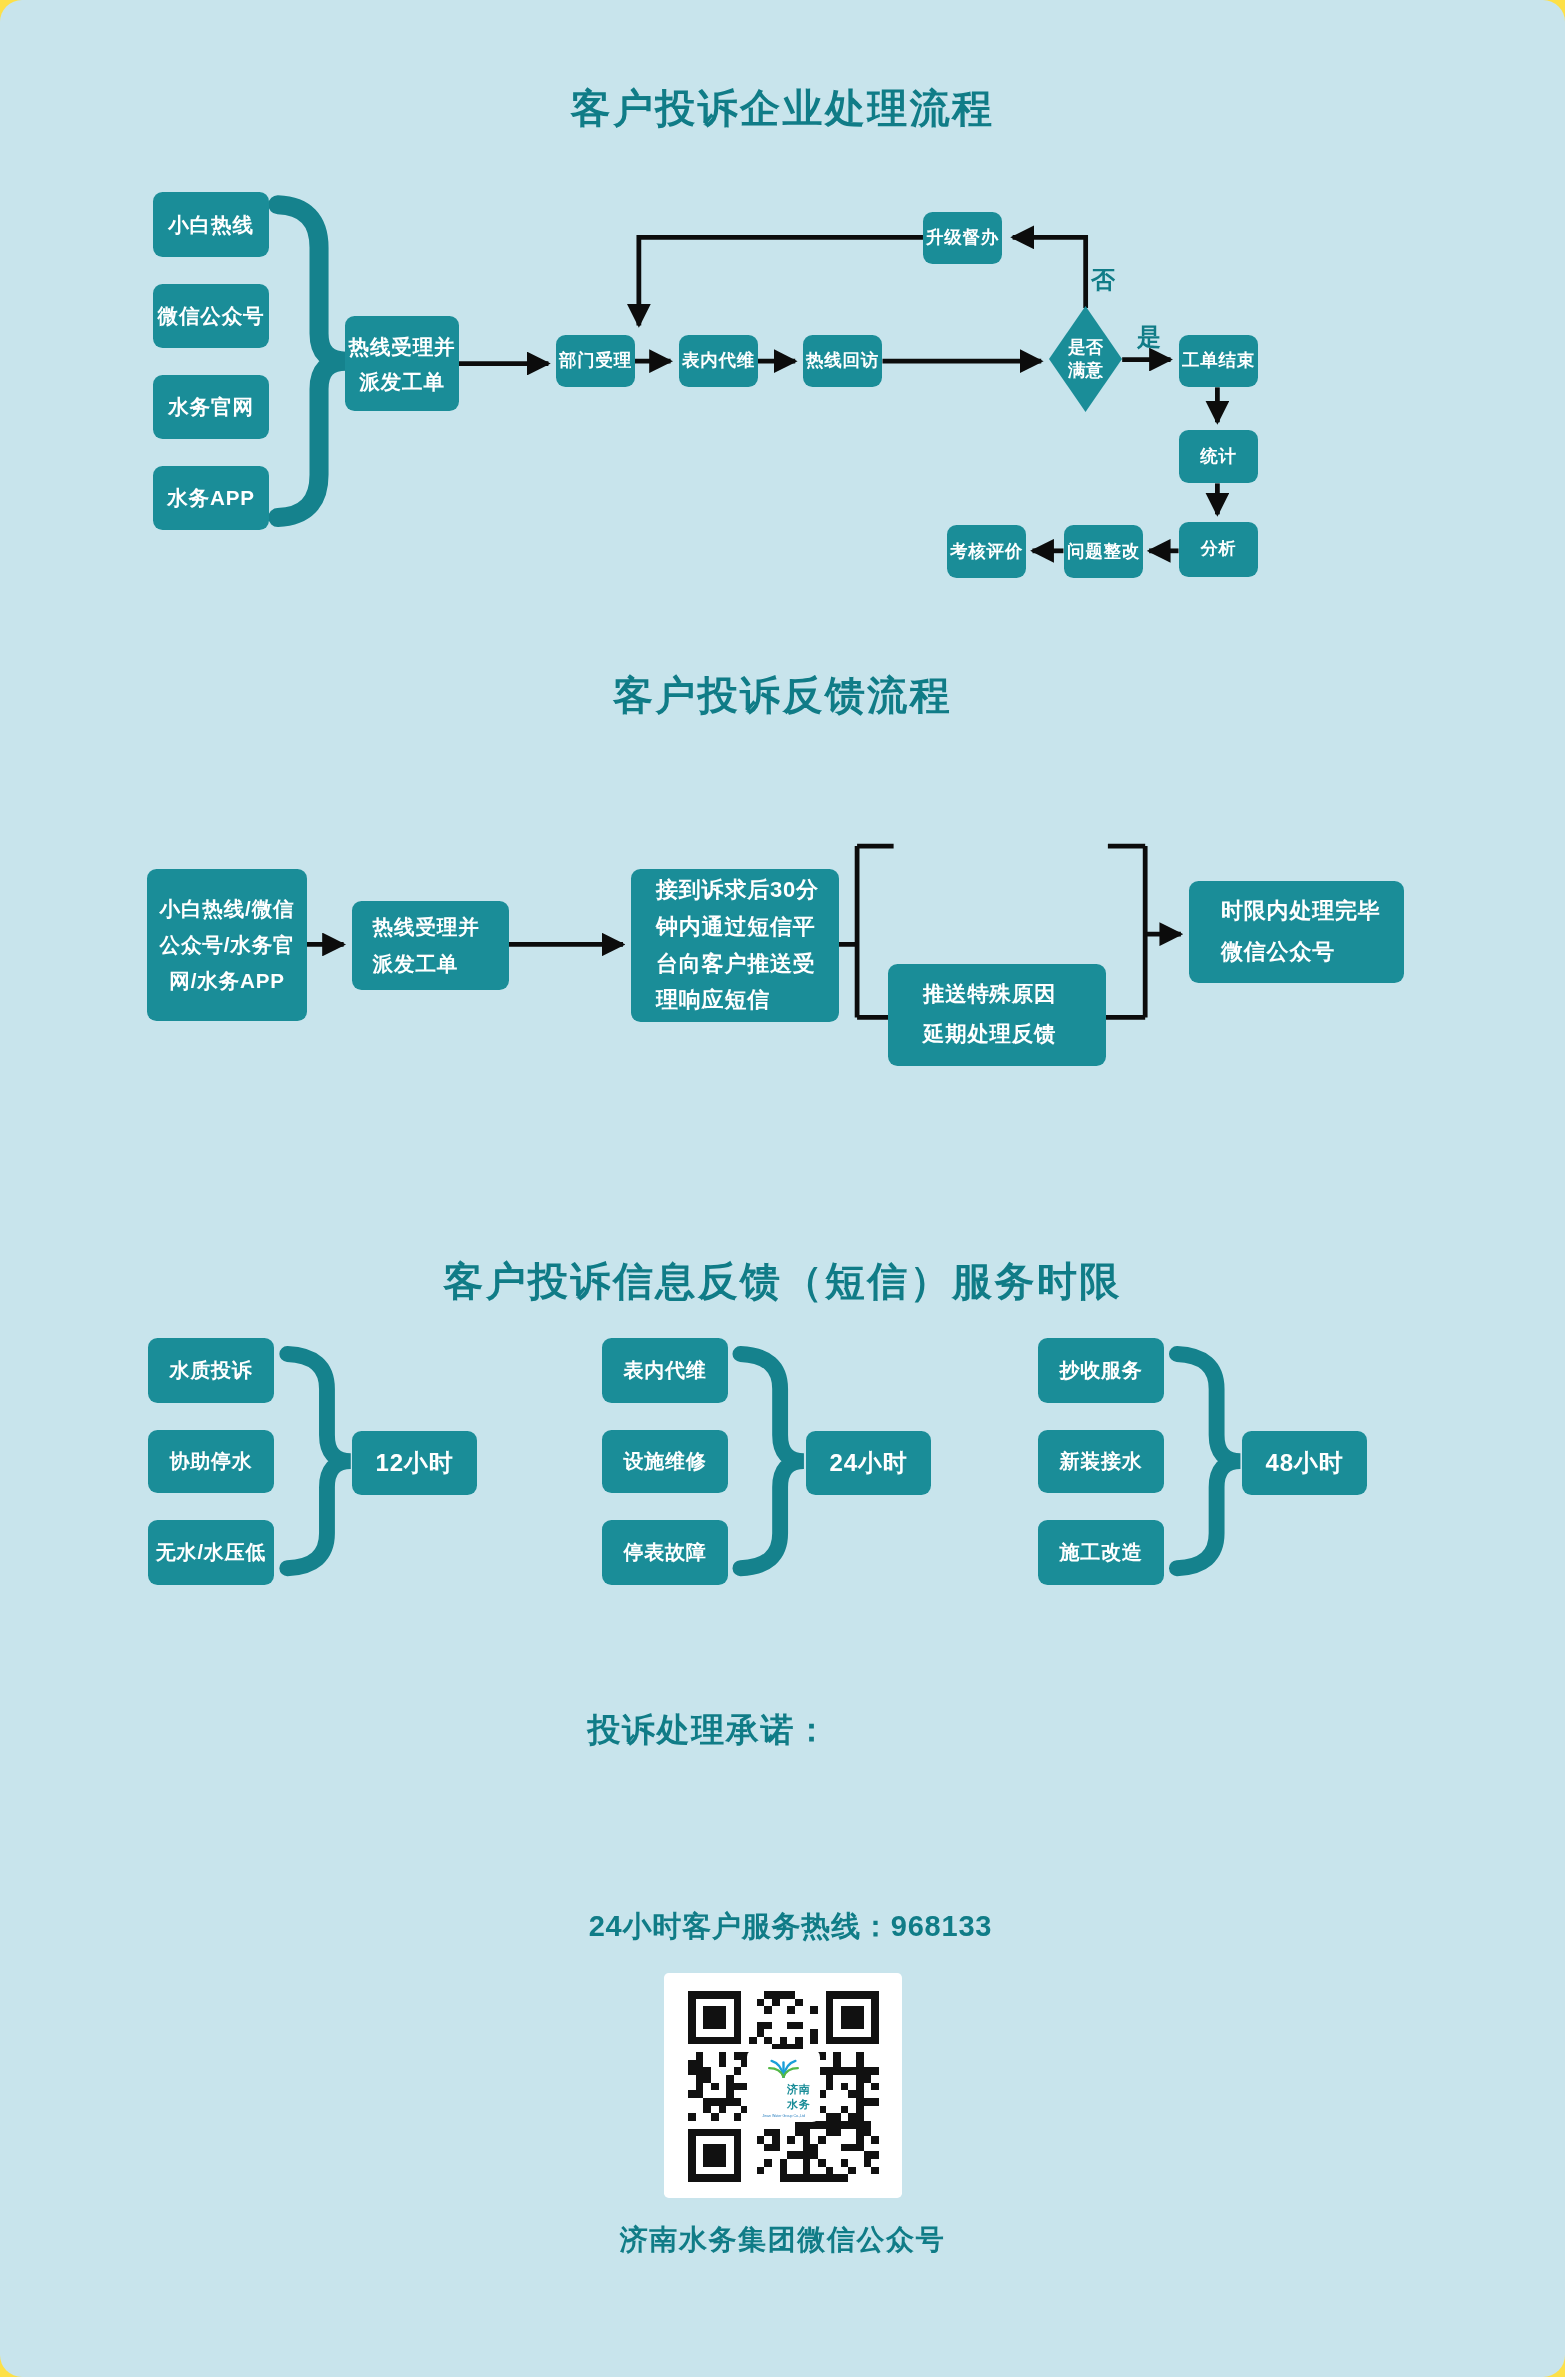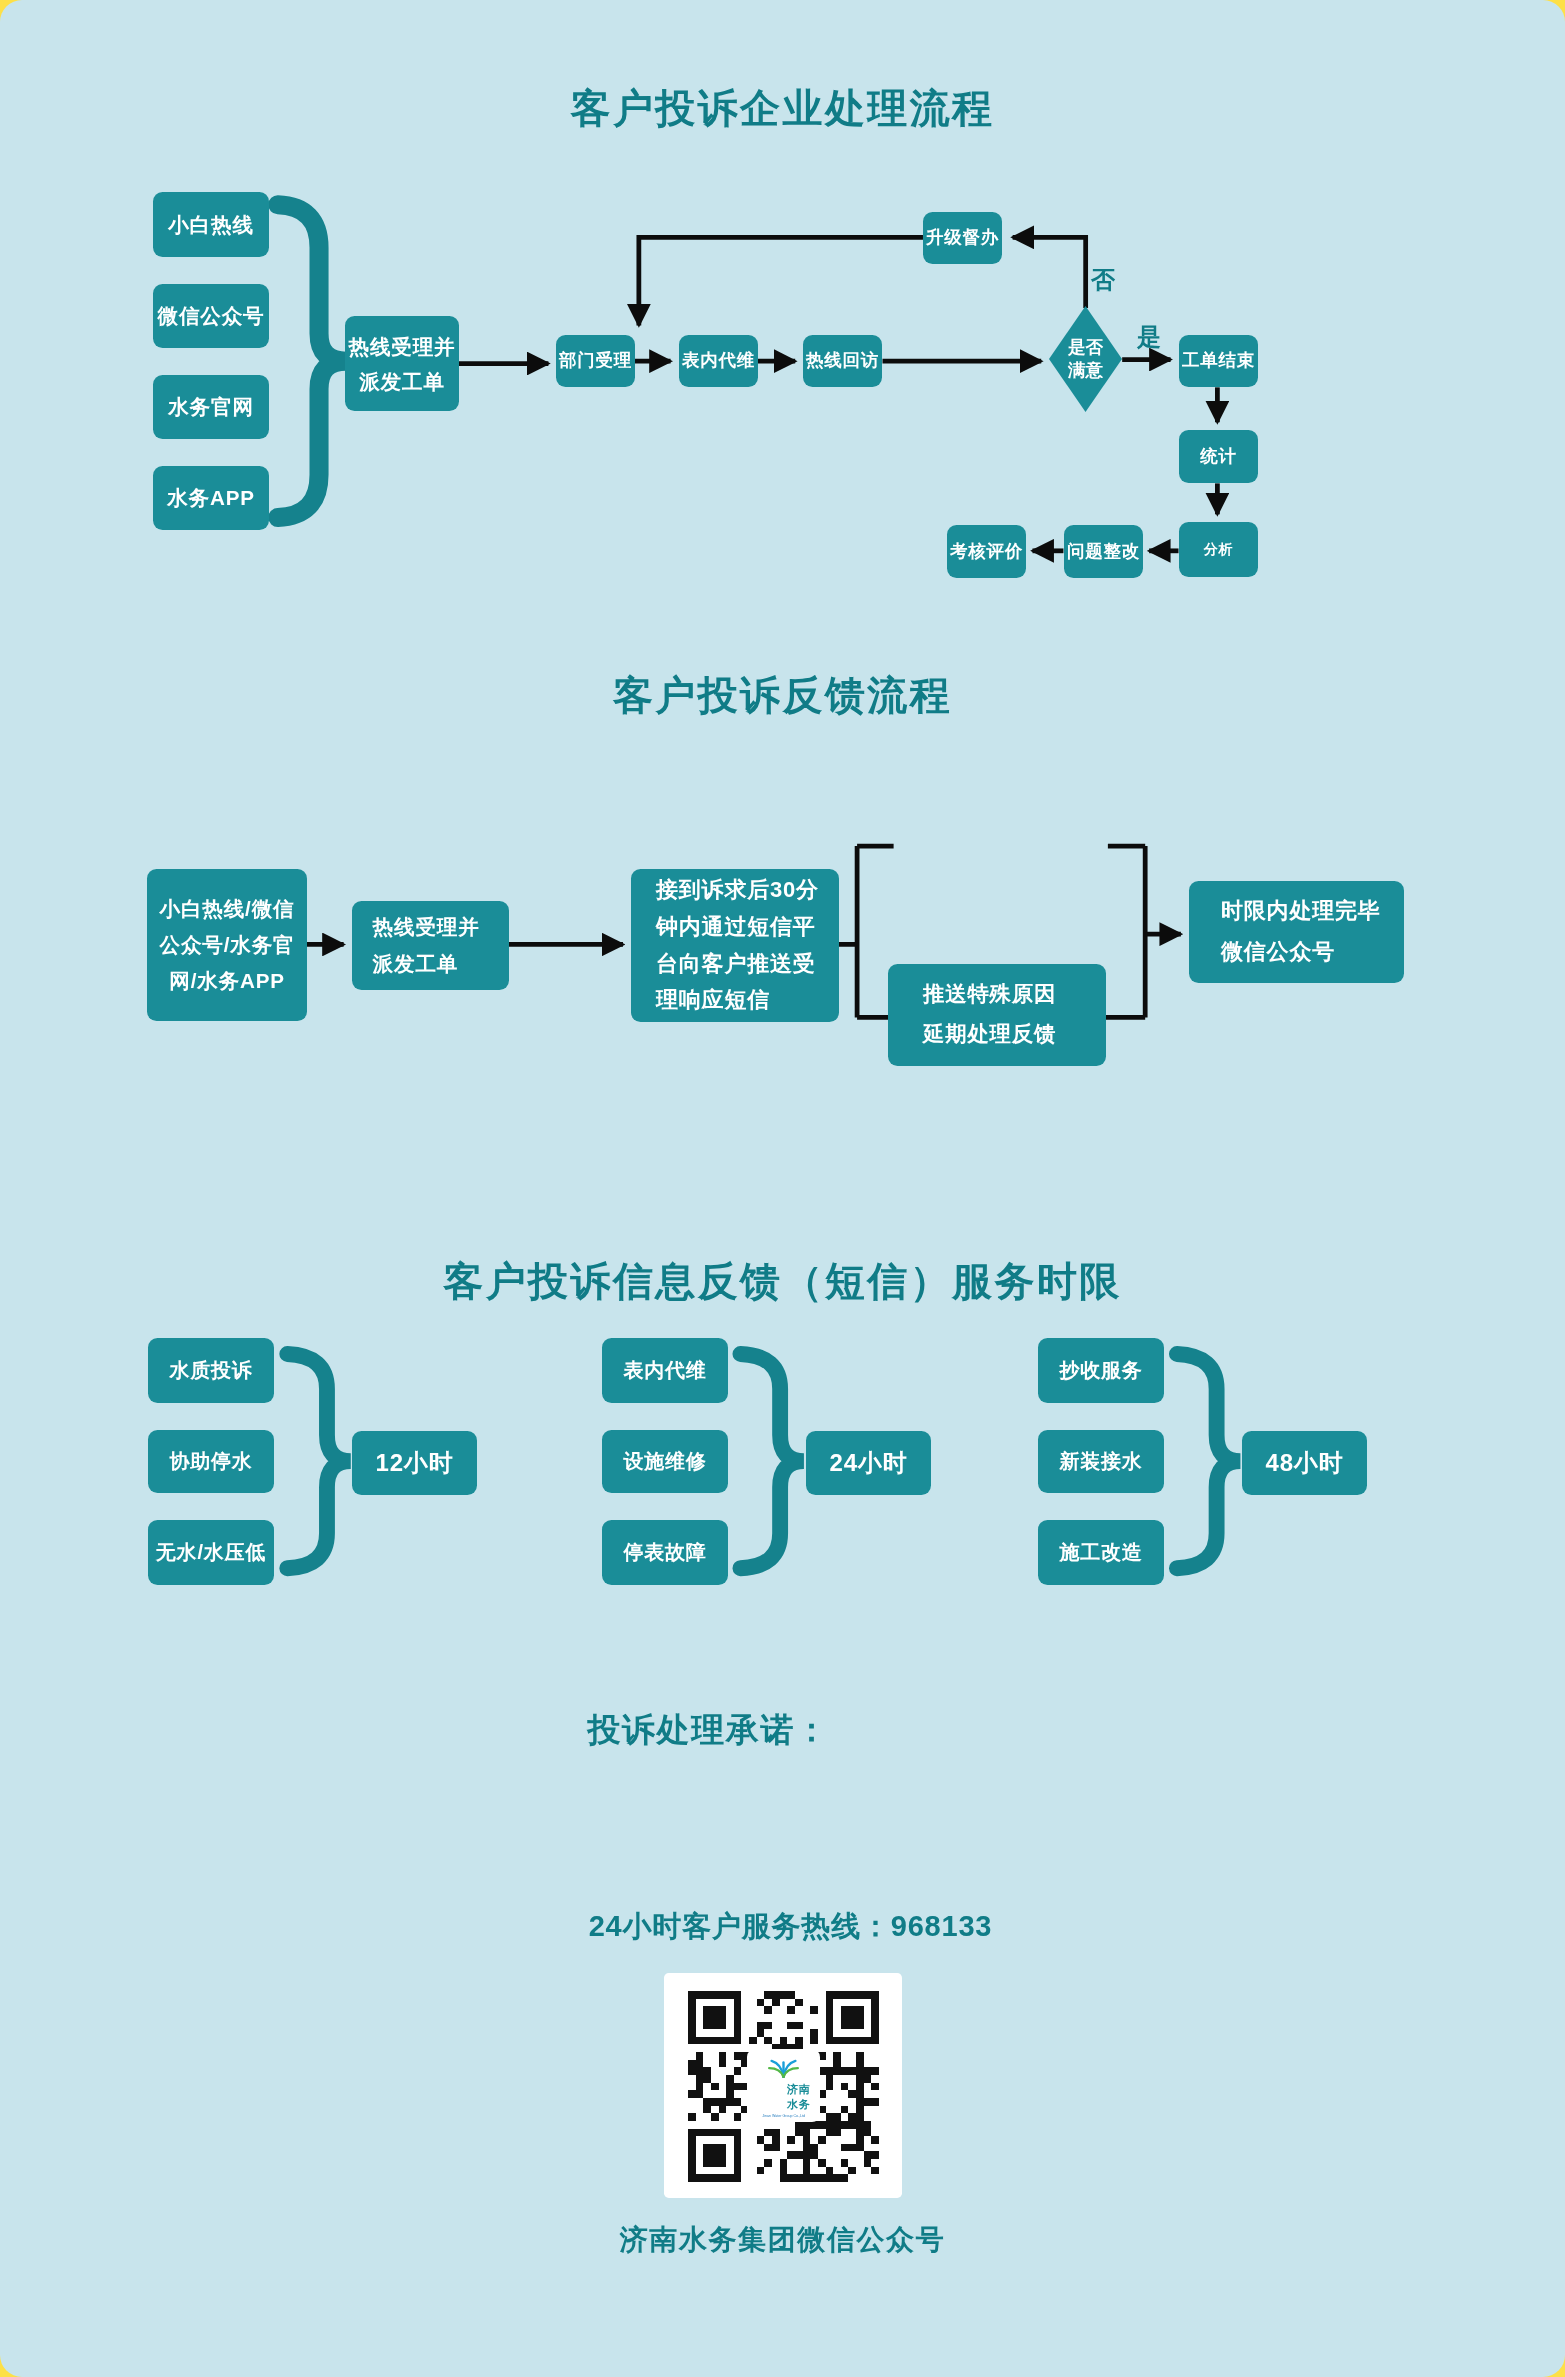--- a/index.html
+++ b/index.html
@@ -89,21 +89,21 @@
   <div class="bx" style="left:803px;top:335px;width:79px;height:52px;font-size:17.5px">热线回访</div>
   <div class="bx" style="left:923px;top:212px;width:79px;height:52px;font-size:17.5px">升级督办</div>
 
   <div class="diamond" style="left:1049px;top:306px;width:73px;height:106px;font-size:17.5px">是否
 满意</div>
   <div class="lbl" style="left:1091px;top:264px">否</div>
   <div class="lbl" style="left:1137px;top:321px">是</div>
 
   <div class="bx" style="left:1179px;top:335px;width:79px;height:52px;font-size:17.5px">工单结束</div>
   <div class="bx" style="left:1179px;top:430px;width:79px;height:53px;font-size:17.5px">统计</div>
-  <div class="bx" style="left:1179px;top:522px;width:79px;height:55px;font-size:14px">分析</div>
+  <div class="bx" style="left:1179px;top:522px;width:79px;height:55px;font-size:17px">分析</div>
   <div class="bx" style="left:1064px;top:525px;width:79px;height:53px;font-size:17.5px">问题整改</div>
   <div class="bx" style="left:947px;top:525px;width:79px;height:53px;font-size:17.5px">考核评价</div>
 
   <div class="ttl" style="top:668px">客户投诉反馈流程</div>
 
   <div class="bx" style="left:147px;top:869px;width:160px;height:152px;font-size:20.6px;line-height:1.75">小白热线/微信
 公众号/水务官
 网/水务APP</div>
   <div class="bx left" style="left:352px;top:901px;width:136px;height:89px;font-size:20.6px;line-height:1.75;padding-left:20.6px">热线受理并
 派发工单</div>

